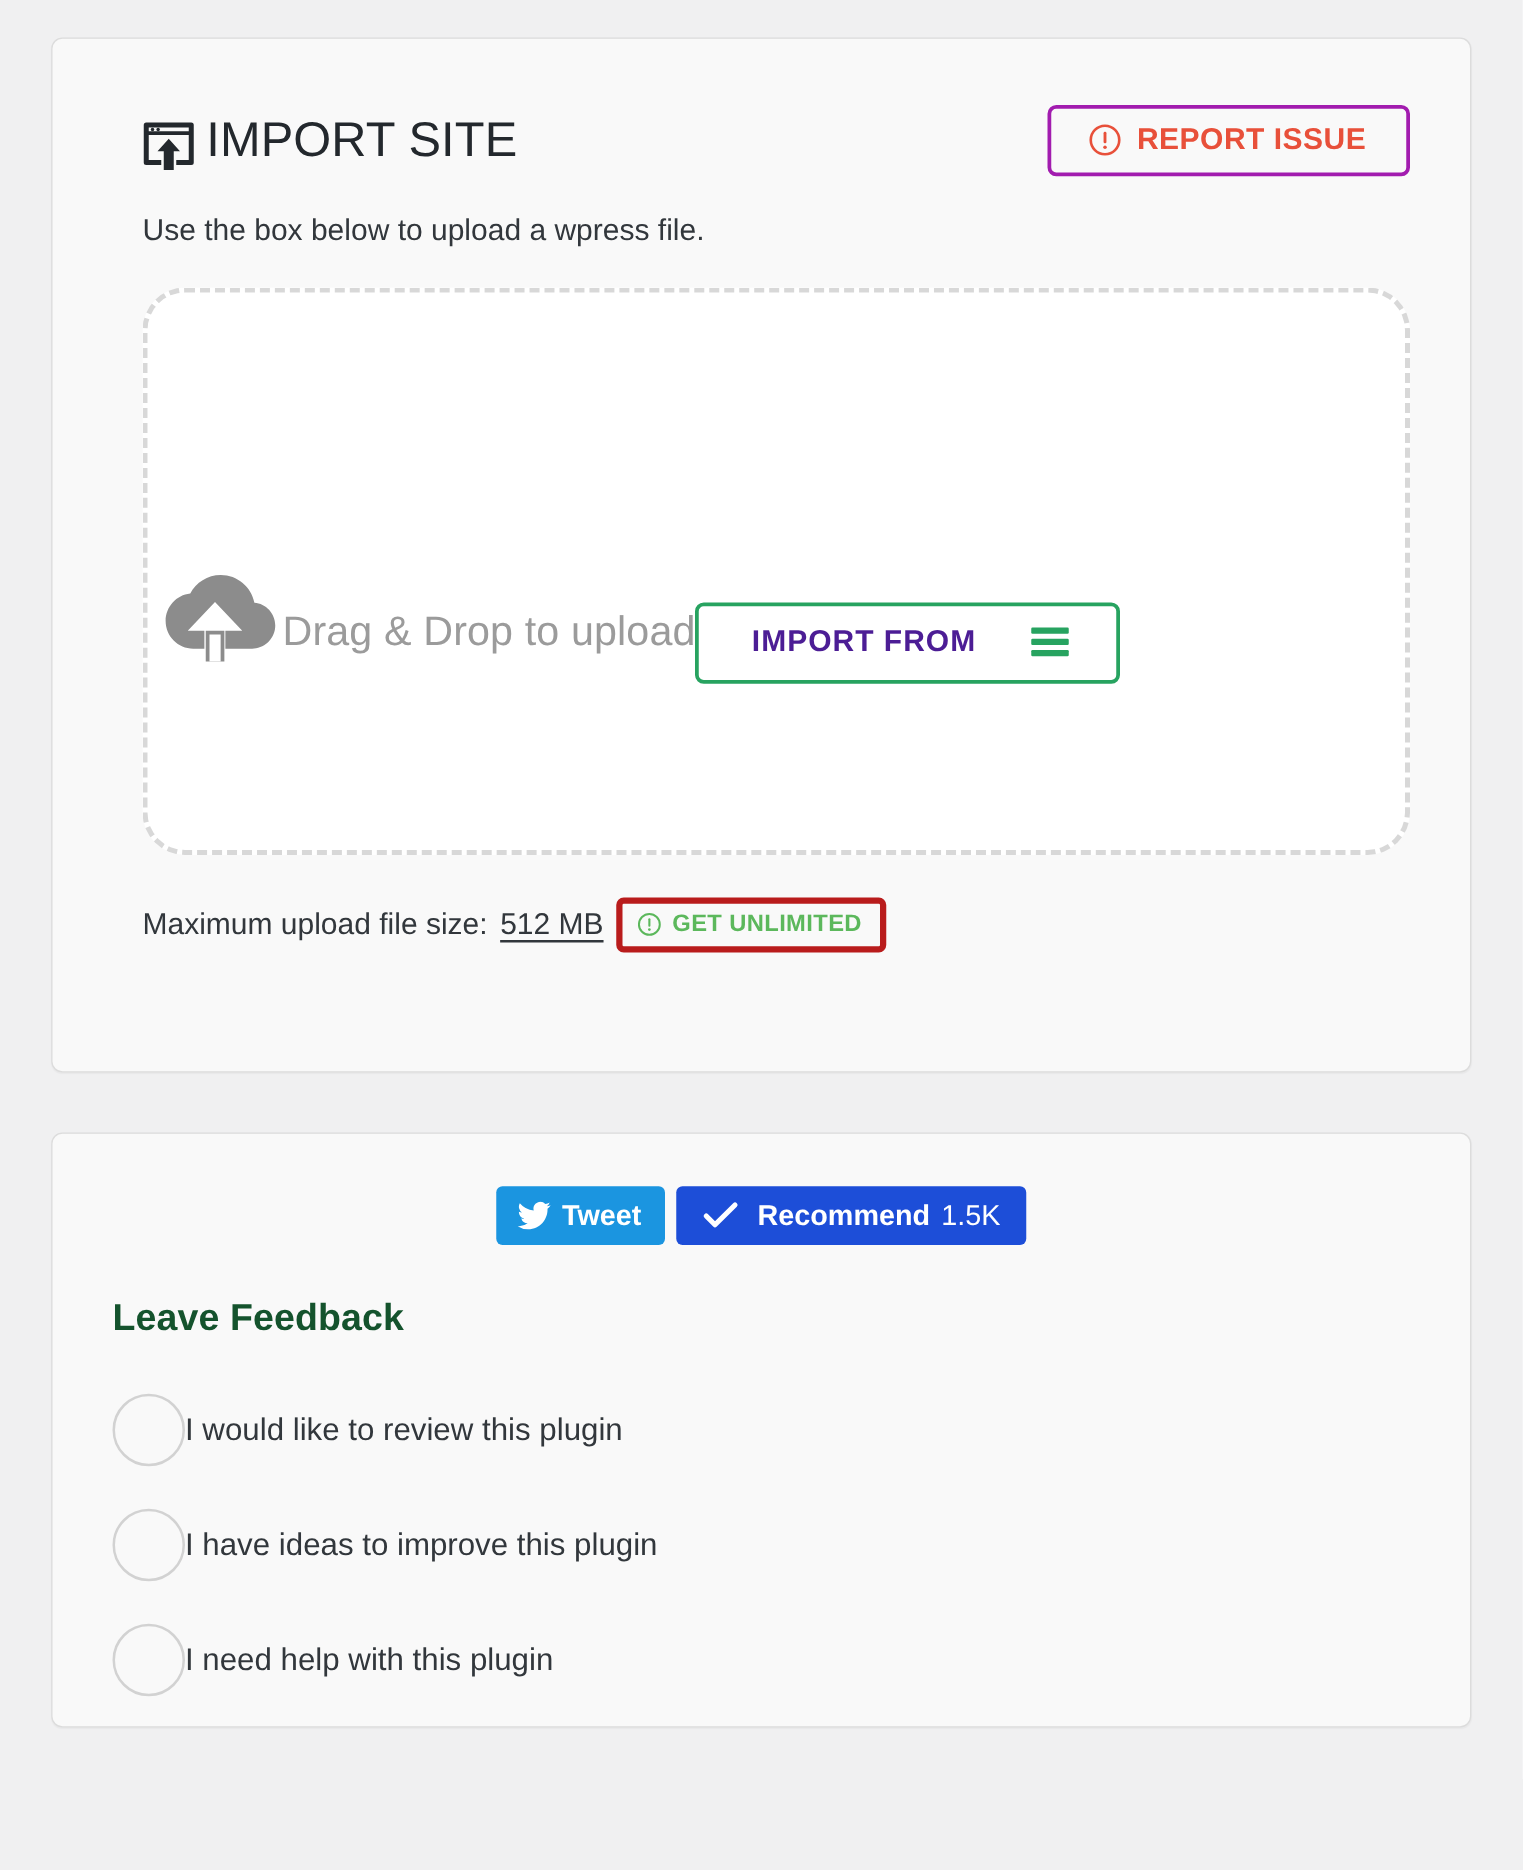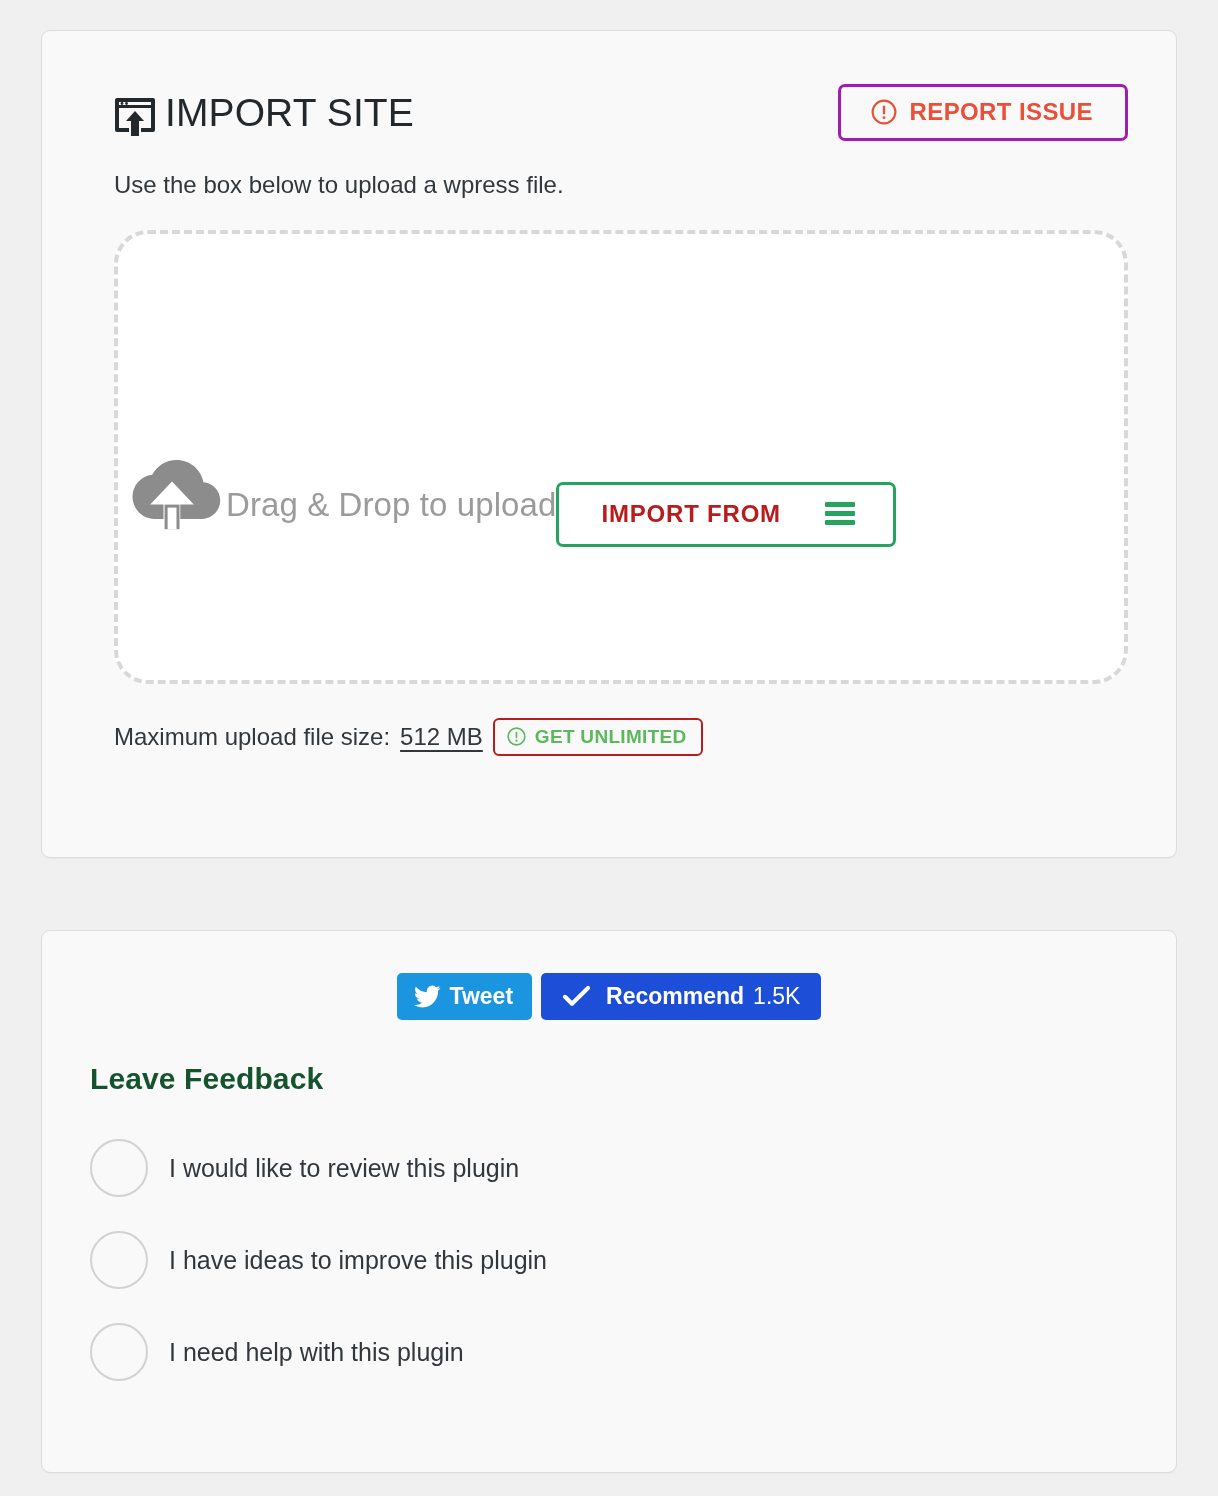--- a/index.html
+++ b/index.html
@@ -29,22 +29,22 @@
     border: 1px solid #dcdcdc;
     border-radius: 9px;
     box-shadow: 0 1px 1px rgba(0,0,0,0.035);
     position: relative;
   }
   .panel-import {
     height: 828px;
     padding: 52px 48px 0 72px;
   }
   .panel-feedback {
-    margin-top: 72px;
-    height: 543px;
+    margin-top: 48px;
+    height: 476px;
     padding: 42px 48px 0 48px;
   }
 
   
   .header-row {
     display: flex;
     align-items: center;
     justify-content: space-between;
     height: 58px;
   }
@@ -117,21 +117,21 @@
     line-height: 1;
   }
   .import-from-btn {
     margin-top: 42px;
     display: inline-flex;
     align-items: center;
     gap: 44px;
     border: 3px solid #27a360;
     border-radius: 7px;
     background: #fff;
-    color: #b91c1c;
+    color: #4c1d95;
     font-size: 24px;
     font-weight: 700;
     letter-spacing: 0.8px;
     padding: 17px 38px 18px 42px;
     cursor: pointer;
     font-family: inherit;
     line-height: 1;
   }
   .hamburger {
     display: inline-flex;
@@ -160,21 +160,21 @@
   }
   .maxsize-value {
     text-decoration: underline;
     text-underline-offset: 5px;
     text-decoration-thickness: 2px;
   }
   .get-unlimited {
     display: inline-flex;
     align-items: flex-start;
     gap: 9px;
-    border: 2px solid #b91c1c;
+    border: 5px solid #b91c1c;
     border-radius: 6px;
     background: transparent;
     color: #5cb85c;
     font-size: 19px;
     font-weight: 700;
     letter-spacing: 0.3px;
     padding: 7px 14px 8px 12px;
     cursor: pointer;
     font-family: inherit;
     line-height: 1;
@@ -222,21 +222,20 @@
     font-size: 30px;
     font-weight: 700;
     color: #14532d;
     letter-spacing: 0.1px;
     line-height: 1;
   }
   .feedback-list { margin-top: 28px; }
   .feedback-option {
     display: flex;
     align-items: center;
-    gap: 21px;
     height: 92px;
     cursor: pointer;
   }
   .radio {
     width: 58px;
     height: 58px;
     border-radius: 50%;
     border: 2px solid #d2d2d2;
     background: #f9f9f9;
     flex: 0 0 auto;

